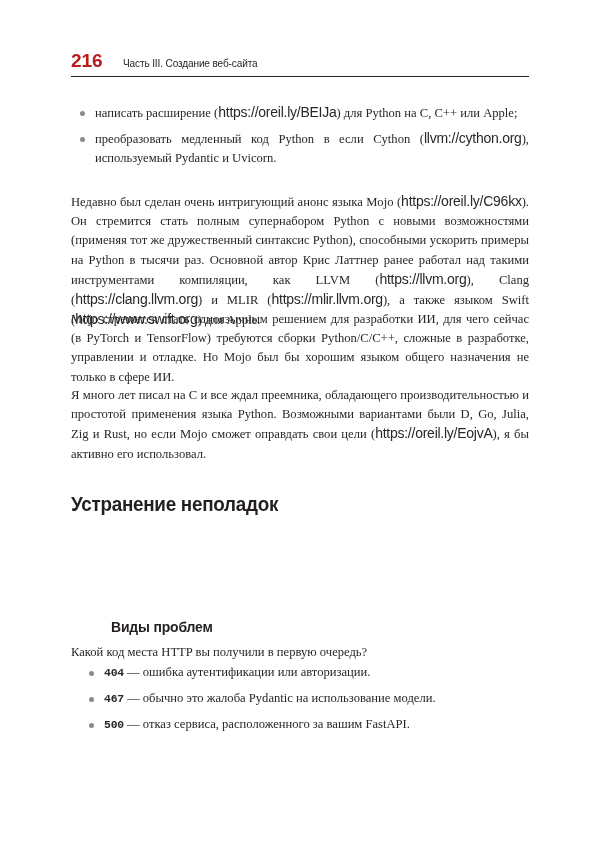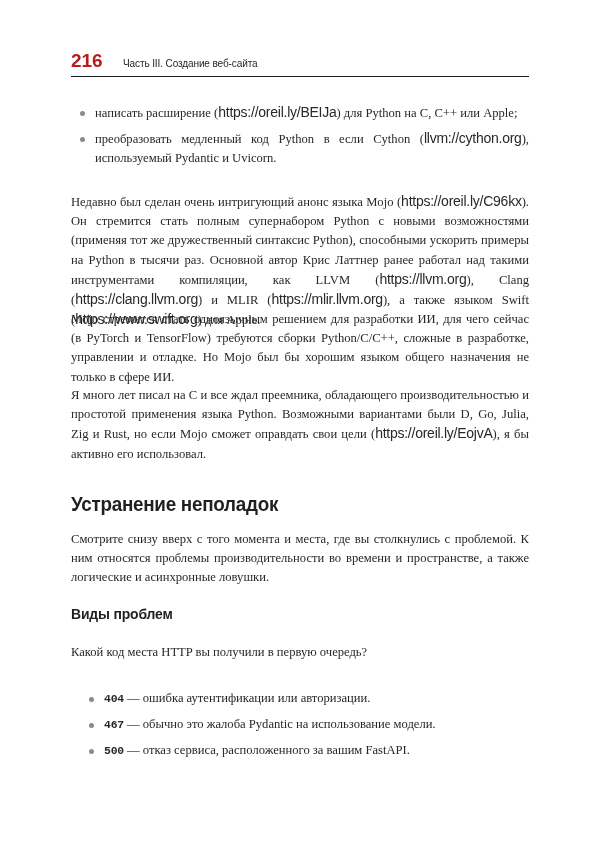--- a/index.html
+++ b/index.html
@@ -151,23 +151,23 @@
     white-space: nowrap;
   }
 
   
   #block-bullets-top { top: 103px; }
   #block-para-mojo   { top: 176px; margin-top: 16px; }
   #block-para-onelang{ top: 310px; }
   #block-para-c      { top: 386px; }
   #block-h-trouble   { top: 481px; margin-top: 11px; }
   #block-para-look   { top: 530px; }
-  #block-h-kinds     { top: 604px; }
+  #block-h-kinds     { top: 617px; margin-left: 40px; }
   #block-para-q      { top: 643px; }
-  #block-bullets-bot { top: 689px; }
+  #block-bullets-bot { top: 663px; }
 </style>
 </head>
 <body>
 
 <div class="page">
 
   <div class="running-head">
     <span class="folio">216</span>
     <span class="head-title">Часть III. Создание веб-сайта</span>
   </div>
@@ -189,23 +189,20 @@
   </div>
 
   <div class="col" id="block-para-c">
     <p class="body"><span>Я много лет писал на C и все ждал преемника, обладающего производительностью и простотой применения языка Python. Возможными вариантами были D, Go, Julia, Zig и Rust, но если Mojo сможет оправдать свои цели (</span><span class="url">https://oreil.ly/EojvA</span><span>), я бы активно его использовал.</span></p>
   </div>
 
   <div class="col" id="block-h-trouble">
     <h2 class="h-major">Устранение неполадок</h2>
   </div>
 
-  <div class="col" id="block-para-look">
-    <p class="body">Смотрите снизу вверх с того момента и места, где вы столкнулись с проблемой. К ним относятся проблемы производительности во времени и пространстве, а также логические и асинхронные ловушки.</p>
-  </div>
 
   <div class="col" id="block-h-kinds">
     <h3 class="h-minor">Виды проблем</h3>
   </div>
 
   <div class="col" id="block-para-q">
     <p class="body">Какой код места HTTP вы получили в первую очередь?</p>
   </div>
 
   <div class="col" id="block-bullets-bot">

